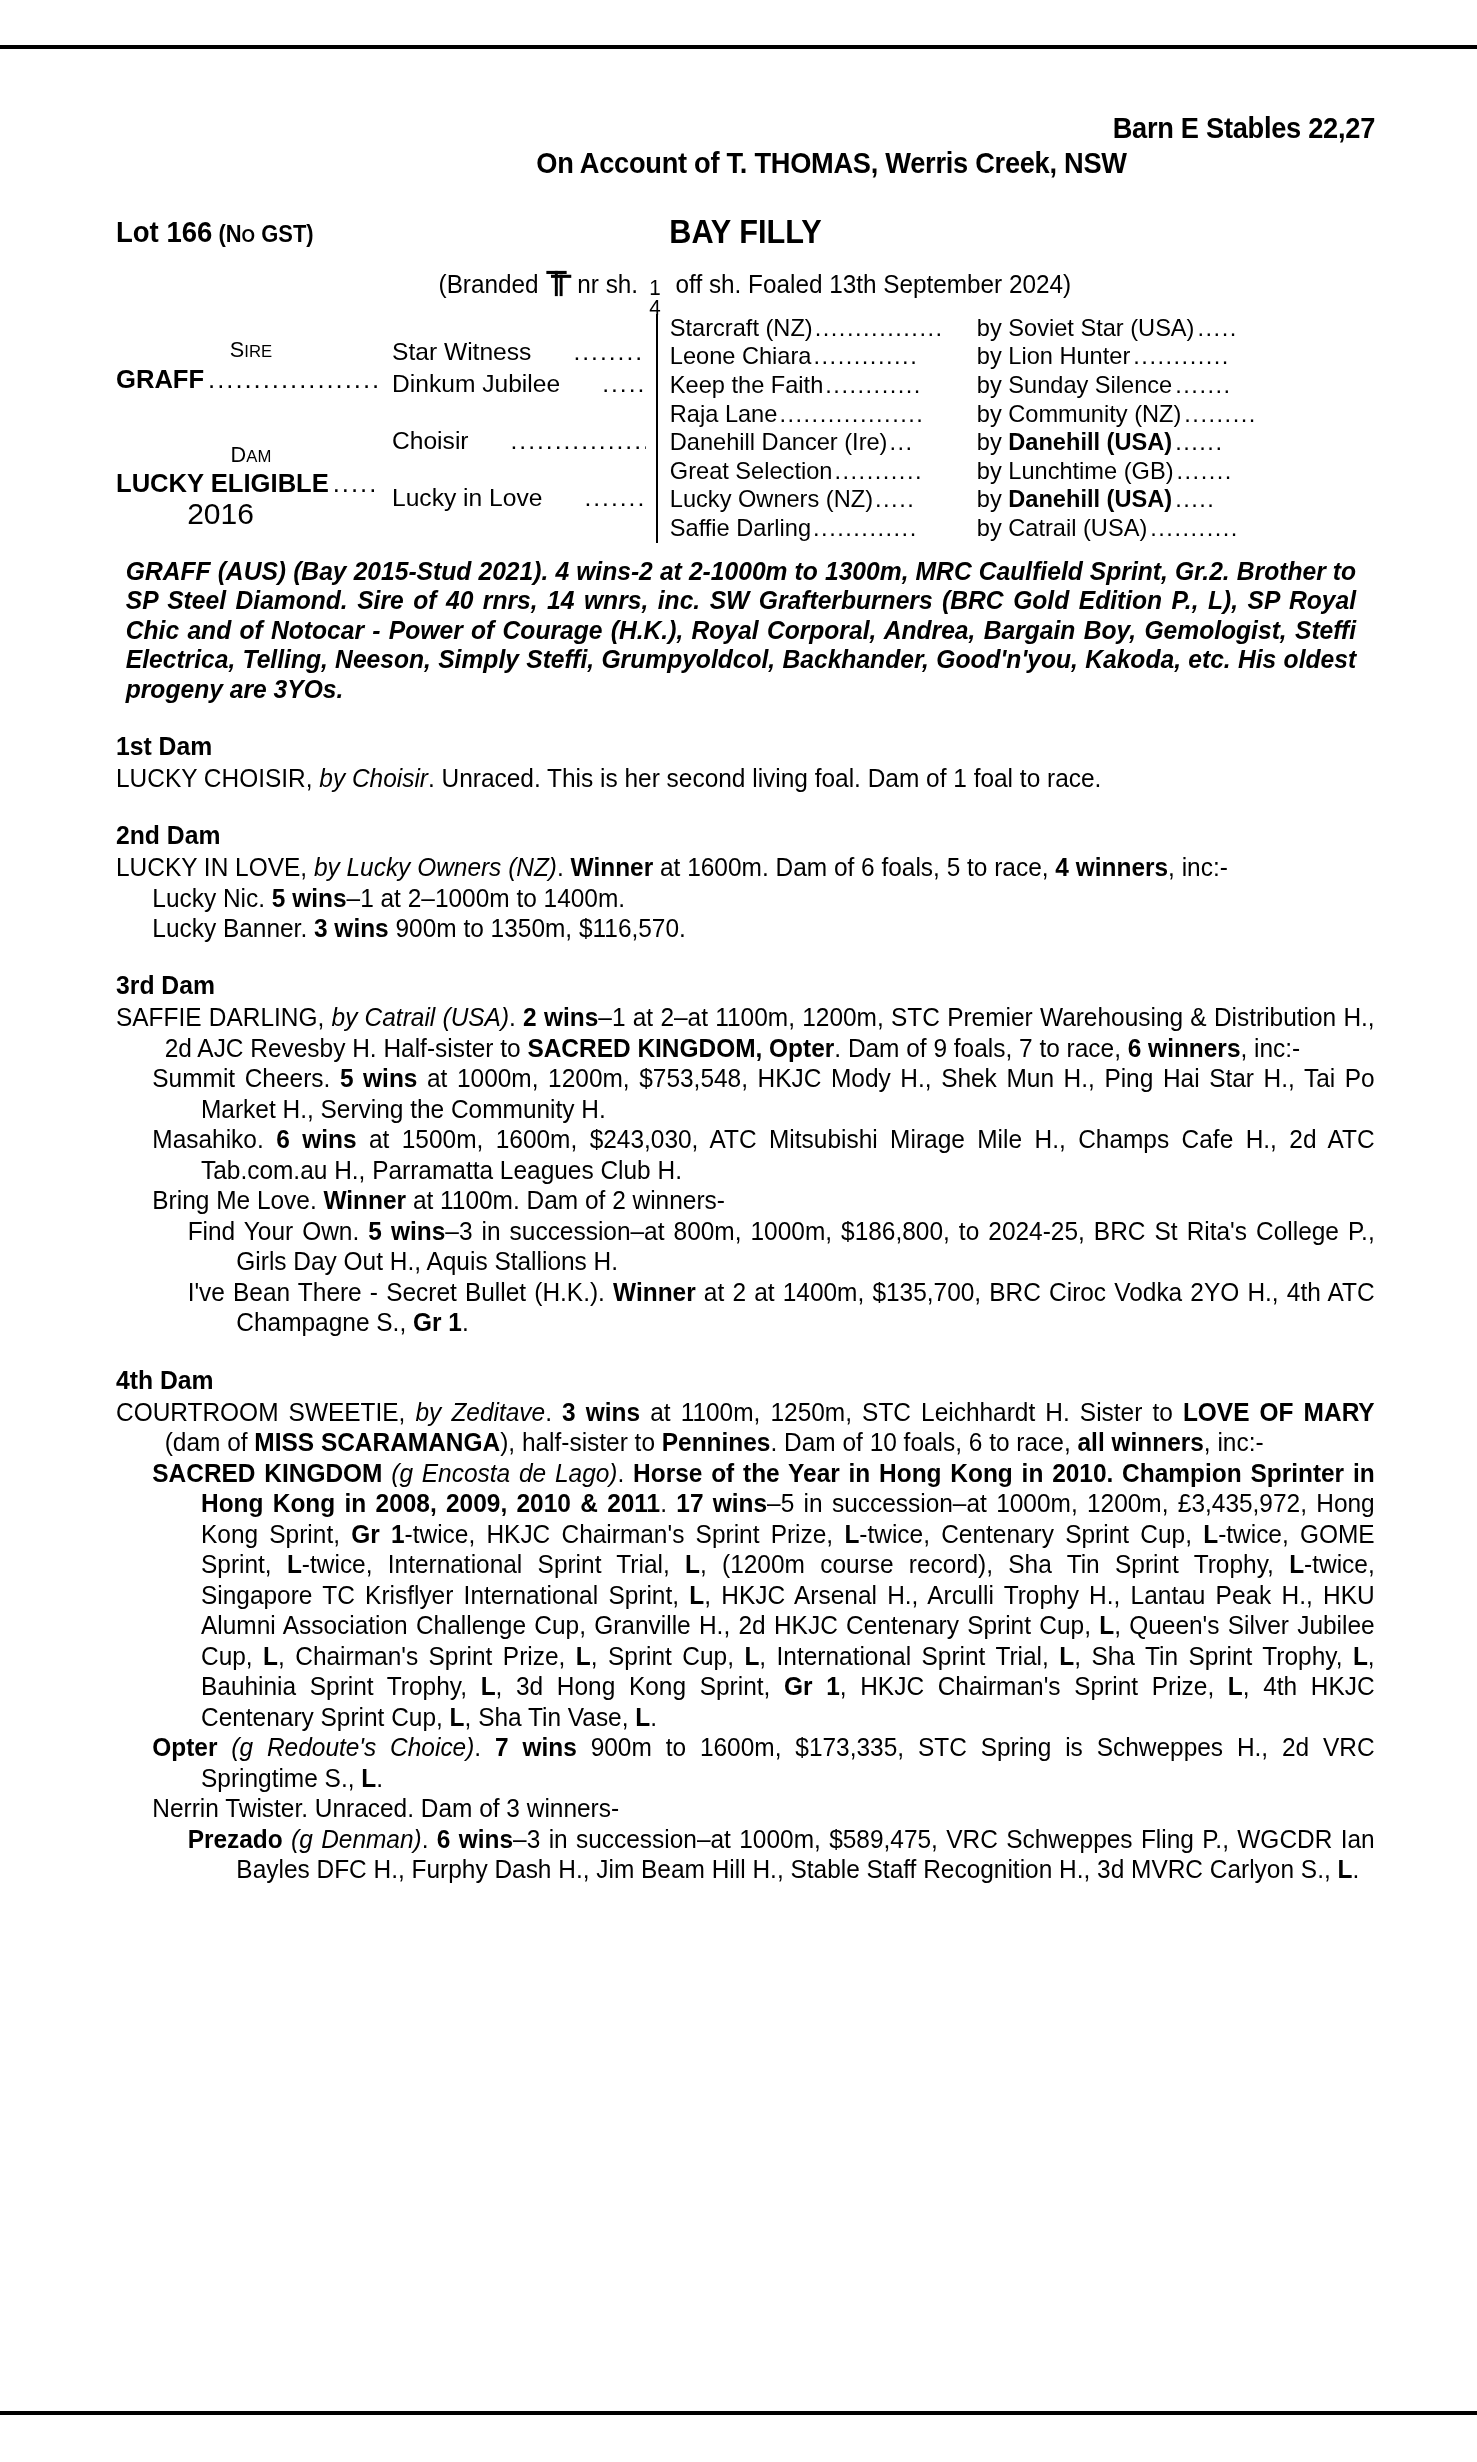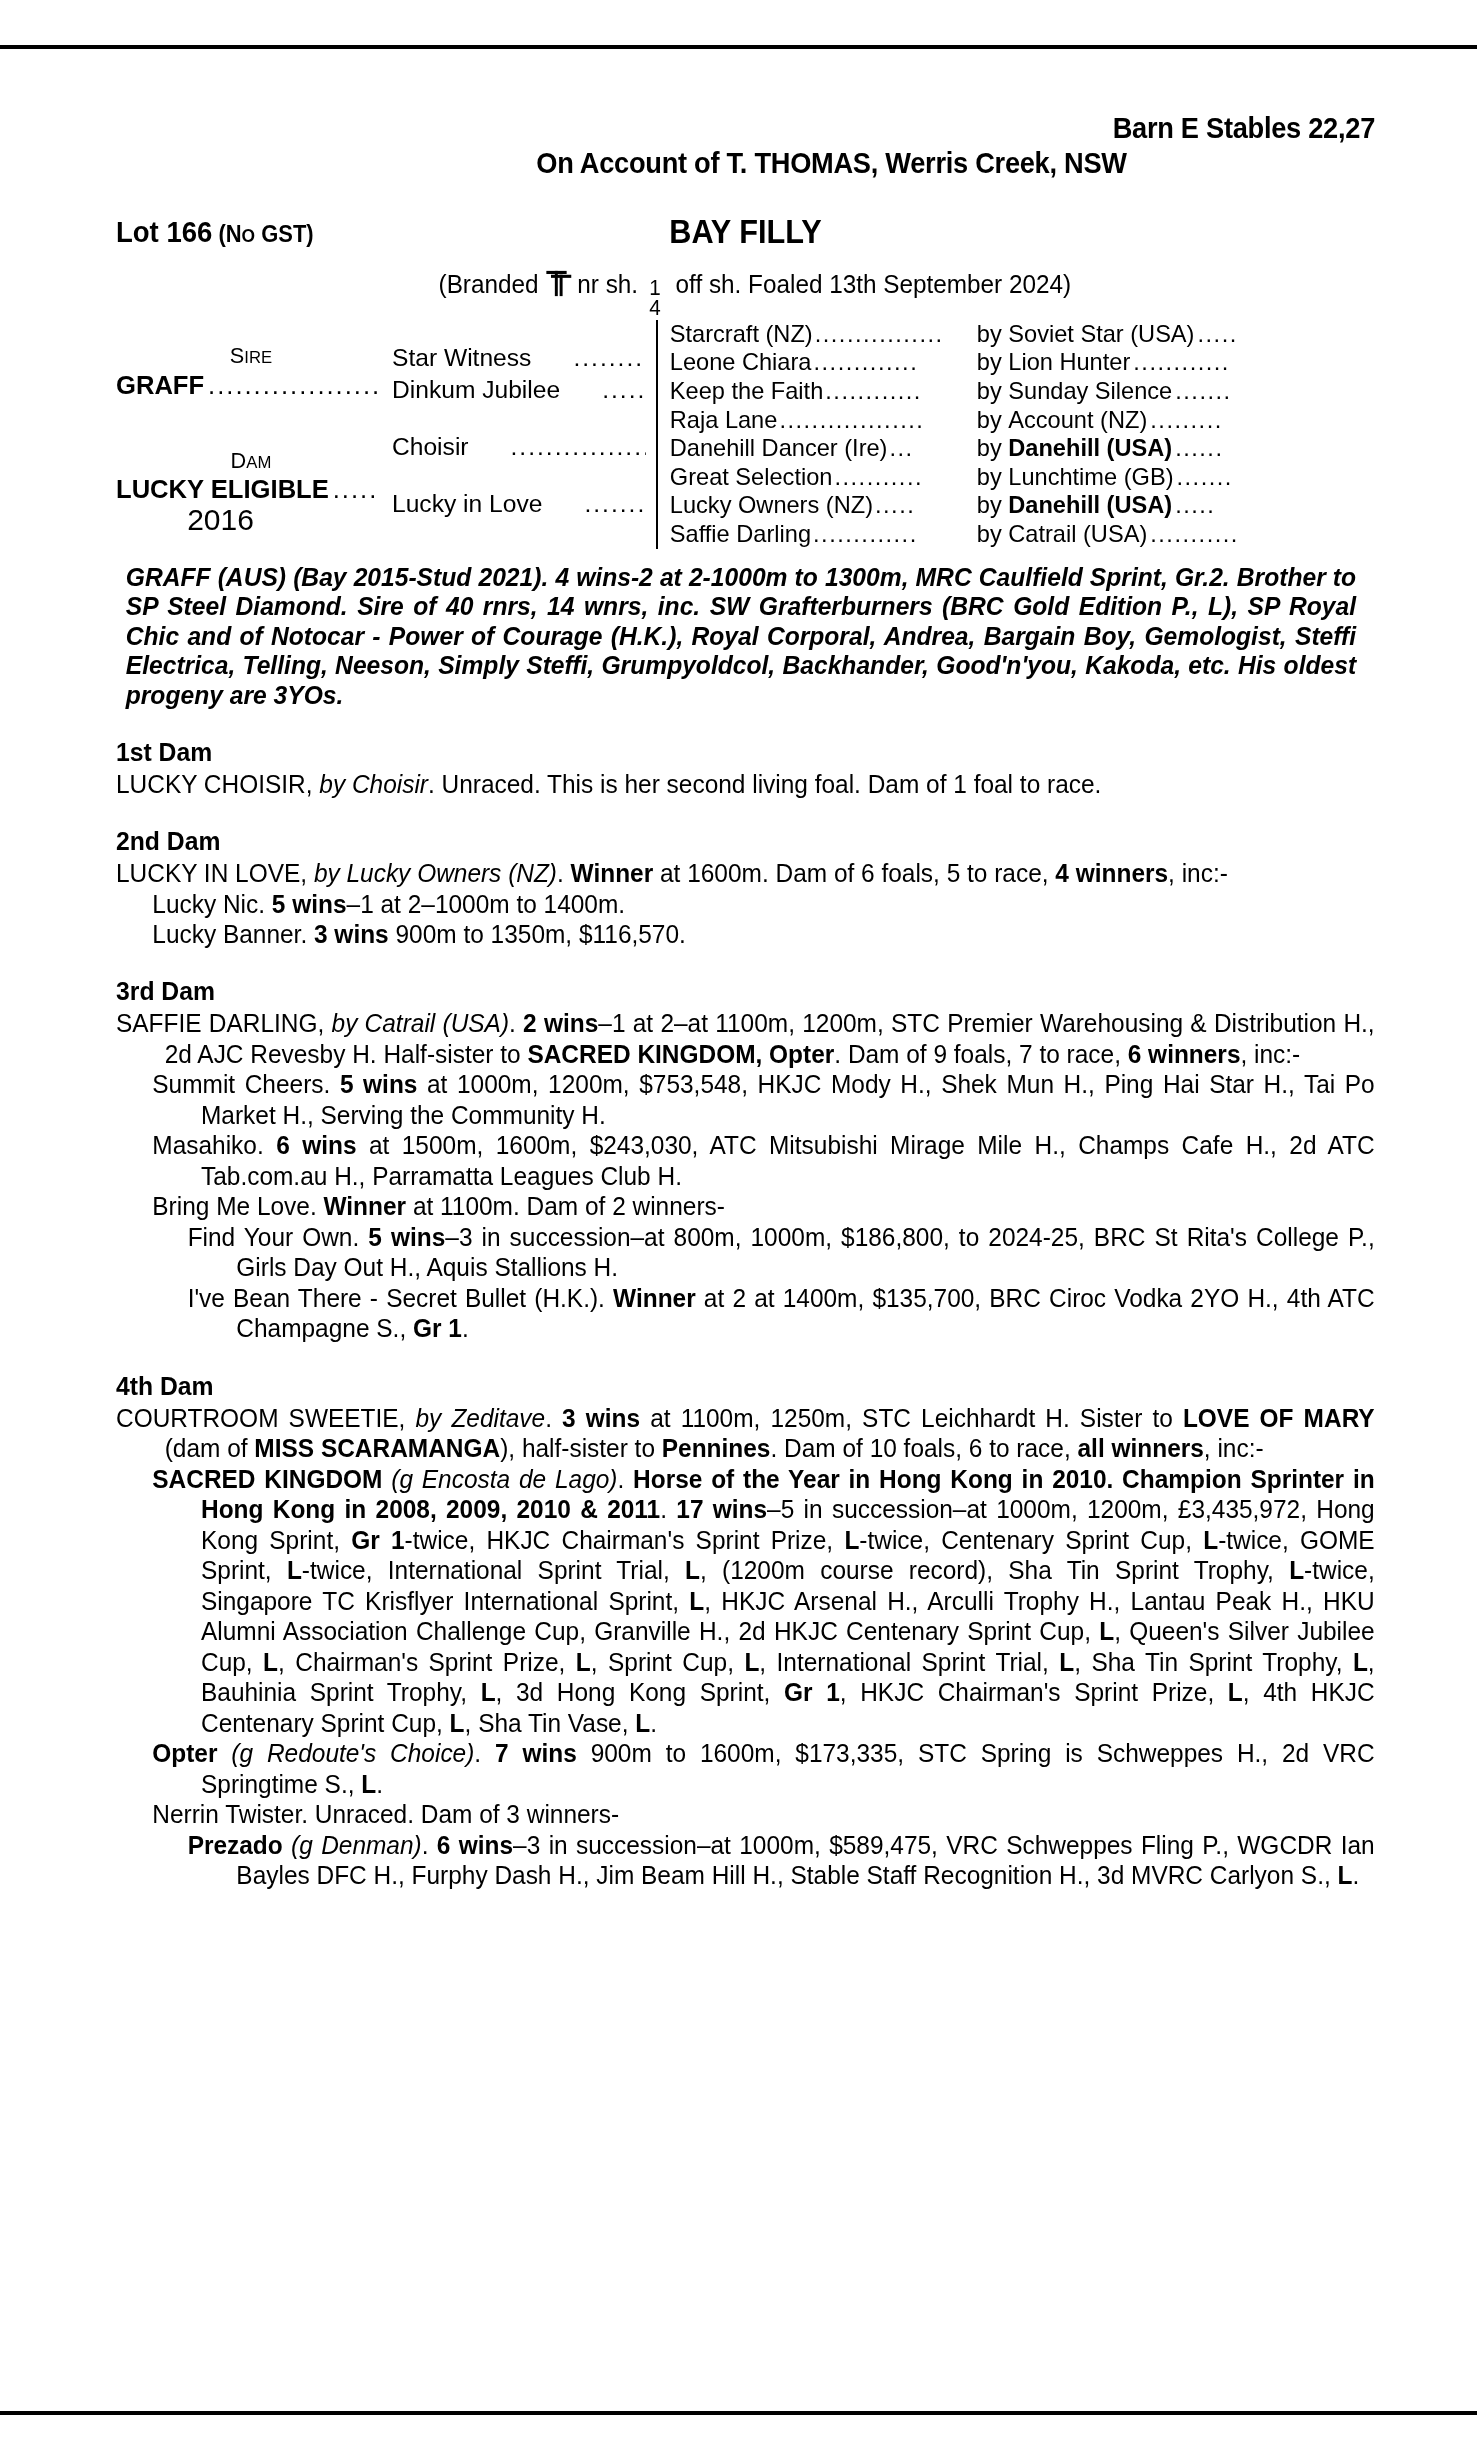--- a/index.html
+++ b/index.html
@@ -155,21 +155,21 @@
     position: relative;
     top: 2px;
     margin: 0 11.8px 0 7.9px;
     width: 19.7px;
   }
 
   
   .ped {
     position: relative;
     height: 229px;
-    margin-top: 9px;
+    margin-top: 3px;
     font-size: 24.6px;
   }
   .ped .col-a {
     position: absolute;
     left: 0; top: 0;
     width: 264px;
     height: 229px;
   }
   .sire-label, .dam-label {
     text-align: center;
@@ -395,21 +395,21 @@
             <span class="dots">.......</span>
           </span>
         </div>
         <div class="g3row">
           <span class="nm">
             <span>Raja Lane</span>
             <span class="dots">..................</span>
           </span>
           <span class="by">
             <span>by&nbsp;</span>
-            <span>Account (NZ)</span>
+            <span>Community (NZ)</span>
             <span class="dots">.........</span>
           </span>
         </div>
         <div class="g3row">
           <span class="nm">
             <span>Danehill Dancer (Ire)</span>
             <span class="dots">...</span>
           </span>
           <span class="by">
             <span>by&nbsp;</span>

